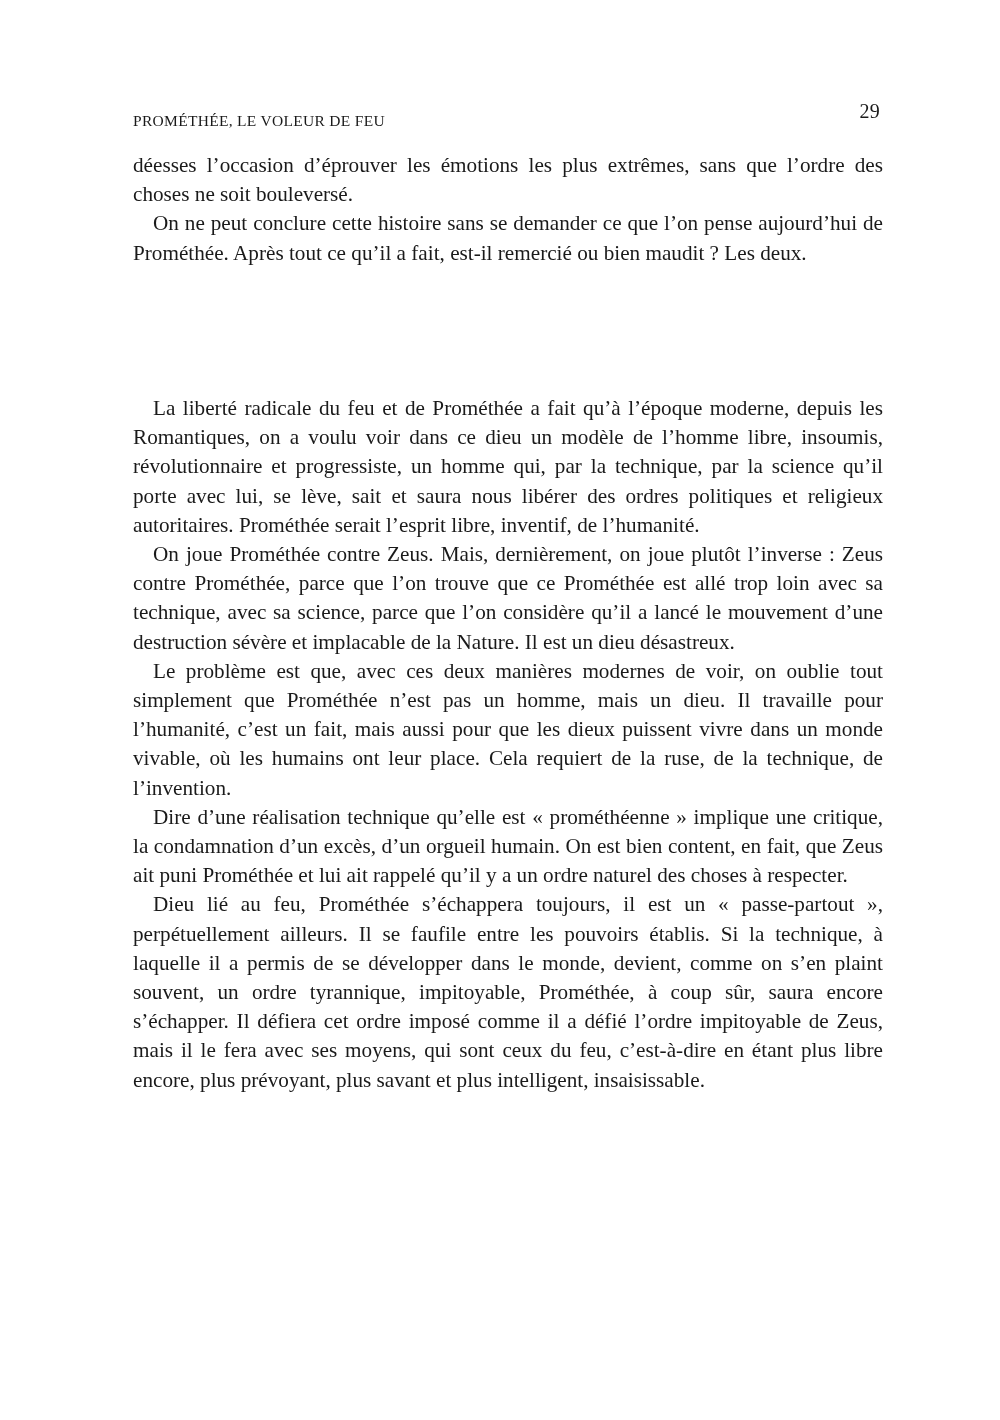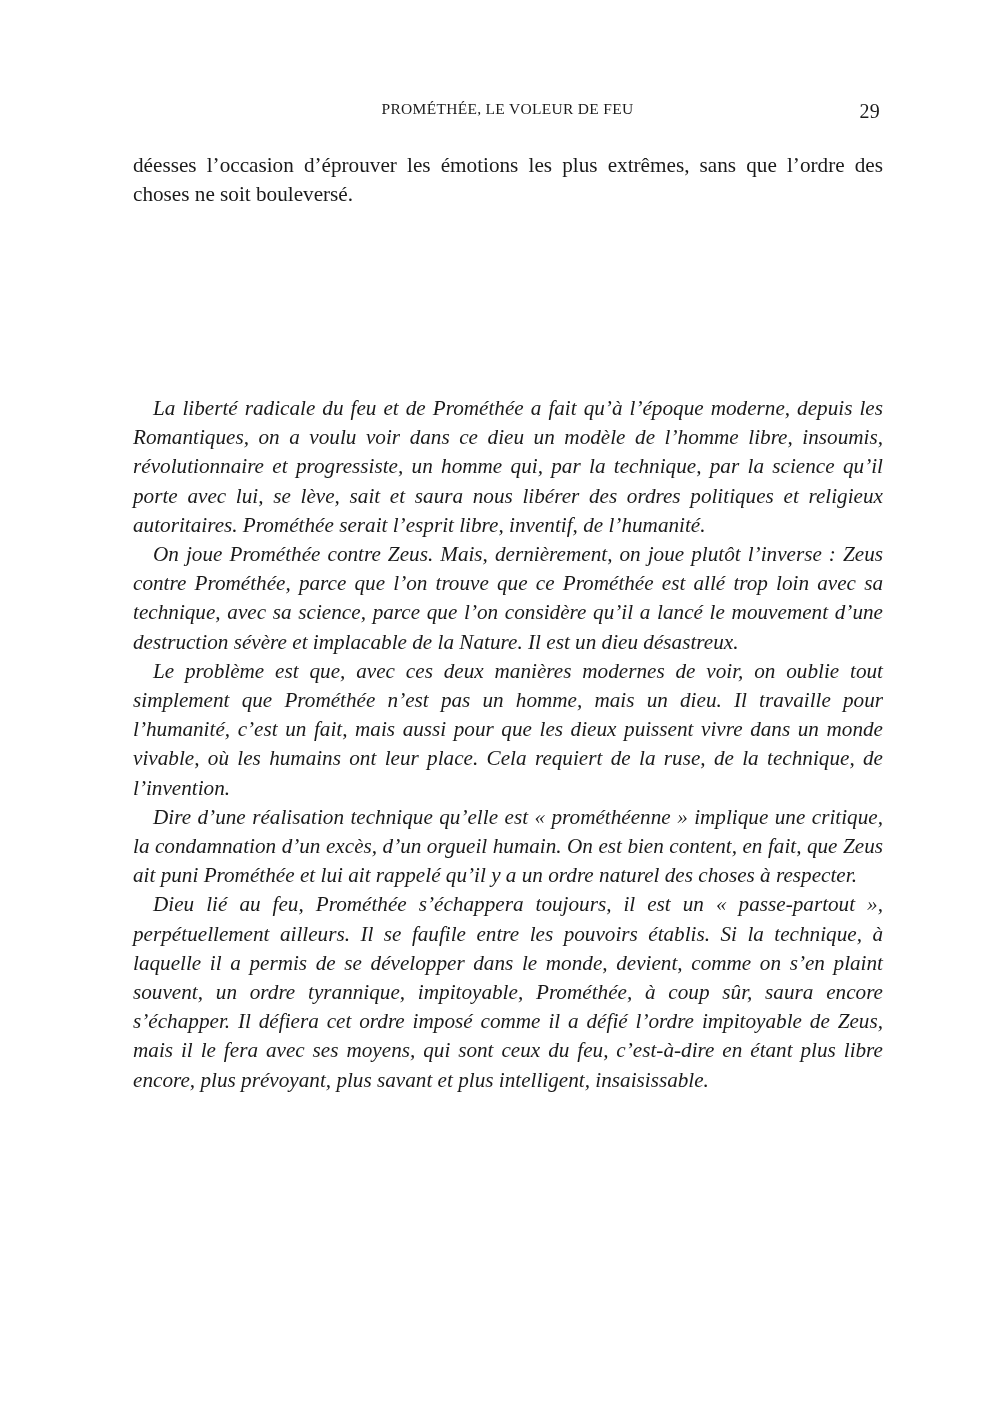--- a/index.html
+++ b/index.html
@@ -21,58 +21,59 @@
       left: 133px;
       width: 749px;
       height: 24px;
       font-size: 15.5px;
       letter-spacing: 0.3px;
     }
     .running-title {
       position: absolute;
       left: 0;
       right: 0;
-      text-align: center;
-      top: 0;
+      text-align: left;
+      top: 12px;
     }
     .page-number {
       position: absolute;
       right: 2px;
       top: 0;
       font-size: 20px;
     }
     .text-block {
       position: absolute;
       left: 133px;
       width: 750px;
       font-size: 21.2px;
       line-height: 29.2px;
       text-align: justify;
       hyphens: manual;
     }
     .block-1 { top: 151px; }
-    .block-2 { top: 394px; font-style: italic; }
+    .block-2 { top: 394px; }
     .text-block p {
       margin: 0;
       text-indent: 20px;
     }
     .text-block p.no-indent {
       text-indent: 0;
     }
   </style>
 </head>
 <body>
 
 <div class="running-head">
   <div class="running-title">PROMÉTHÉE, LE VOLEUR DE FEU</div>
   <div class="page-number">29</div>
 </div>
 
 <div class="text-block block-1">
   <p class="no-indent">déesses l’occasion d’éprouver les émotions les plus extrêmes, sans que l’ordre des choses ne soit bouleversé.</p>
+  <p>On ne peut conclure cette histoire sans se demander ce que l’on pense aujourd’hui de Prométhée. Après tout ce qu’il a fait, est-il remercié ou bien maudit ? Les deux.</p>
 </div>
 
 <div class="text-block block-2">
   <p>La liberté radicale du feu et de Prométhée a fait qu’à l’époque moderne, depuis les Romantiques, on a voulu voir dans ce dieu un modèle de l’homme libre, insou­mis, révolutionnaire et progressiste, un homme qui, par la technique, par la science qu’il porte avec lui, se lève, sait et saura nous libérer des ordres politiques et reli­gieux autoritaires. Prométhée serait l’esprit libre, inventif, de l’humanité.</p>
   <p>On joue Prométhée contre Zeus. Mais, dernièrement, on joue plutôt l’inverse : Zeus contre Prométhée, parce que l’on trouve que ce Prométhée est allé trop loin avec sa technique, avec sa science, parce que l’on considère qu’il a lancé le mouve­ment d’une destruction sévère et implacable de la Nature. Il est un dieu désastreux.</p>
   <p>Le problème est que, avec ces deux manières modernes de voir, on oublie tout simplement que Prométhée n’est pas un homme, mais un dieu. Il travaille pour l’humanité, c’est un fait, mais aussi pour que les dieux puissent vivre dans un monde vivable, où les humains ont leur place. Cela requiert de la ruse, de la tech­nique, de l’invention.</p>
   <p>Dire d’une réalisation technique qu’elle est « prométhéenne » implique une cri­tique, la condamnation d’un excès, d’un orgueil humain. On est bien content, en fait, que Zeus ait puni Prométhée et lui ait rappelé qu’il y a un ordre naturel des choses à respecter.</p>
   <p>Dieu lié au feu, Prométhée s’échappera toujours, il est un « passe-partout », perpétuellement ailleurs. Il se faufile entre les pouvoirs établis. Si la technique, à laquelle il a permis de se développer dans le monde, devient, comme on s’en plaint souvent, un ordre tyrannique, impitoyable, Prométhée, à coup sûr, saura encore s’échapper. Il défiera cet ordre imposé comme il a défié l’ordre impitoyable de Zeus, mais il le fera avec ses moyens, qui sont ceux du feu, c’est-à-dire en étant plus libre encore, plus prévoyant, plus savant et plus intelligent, insaisissable.</p>
 </div>
 

